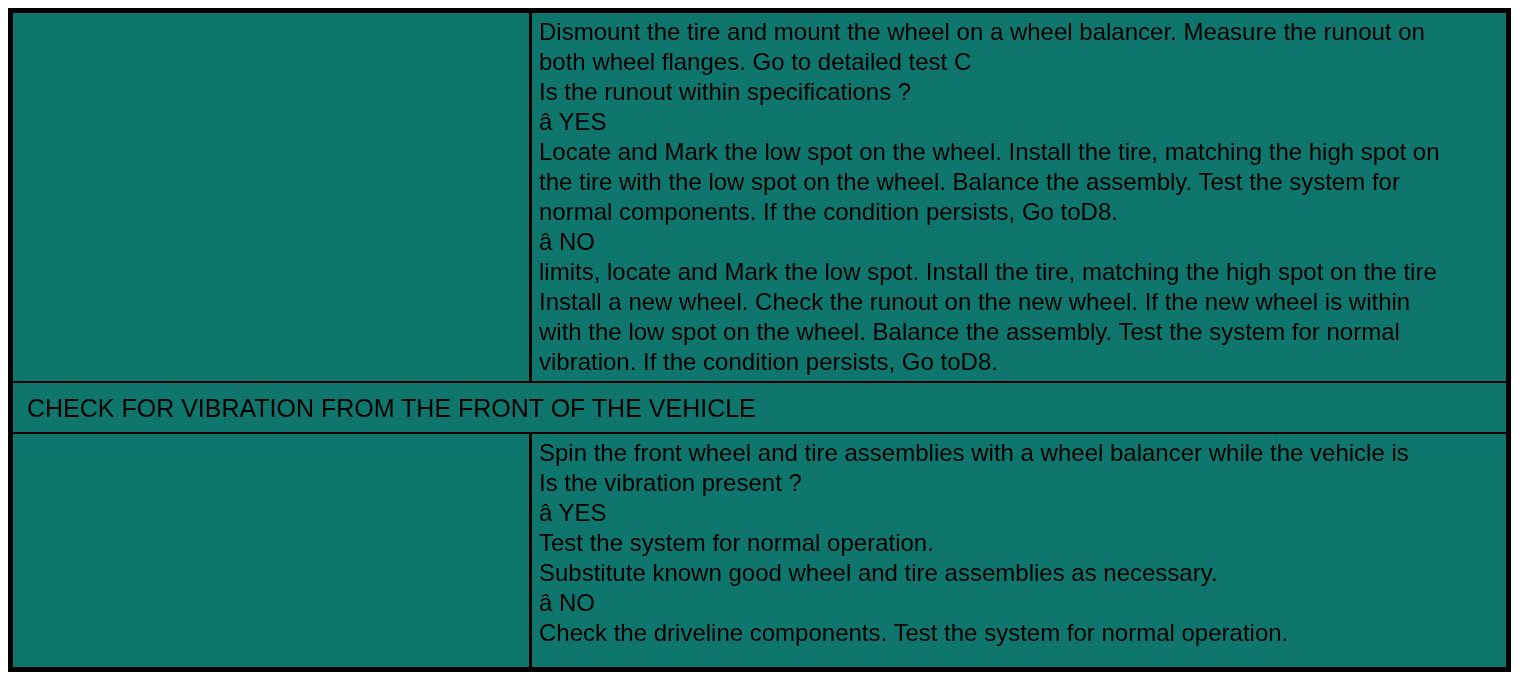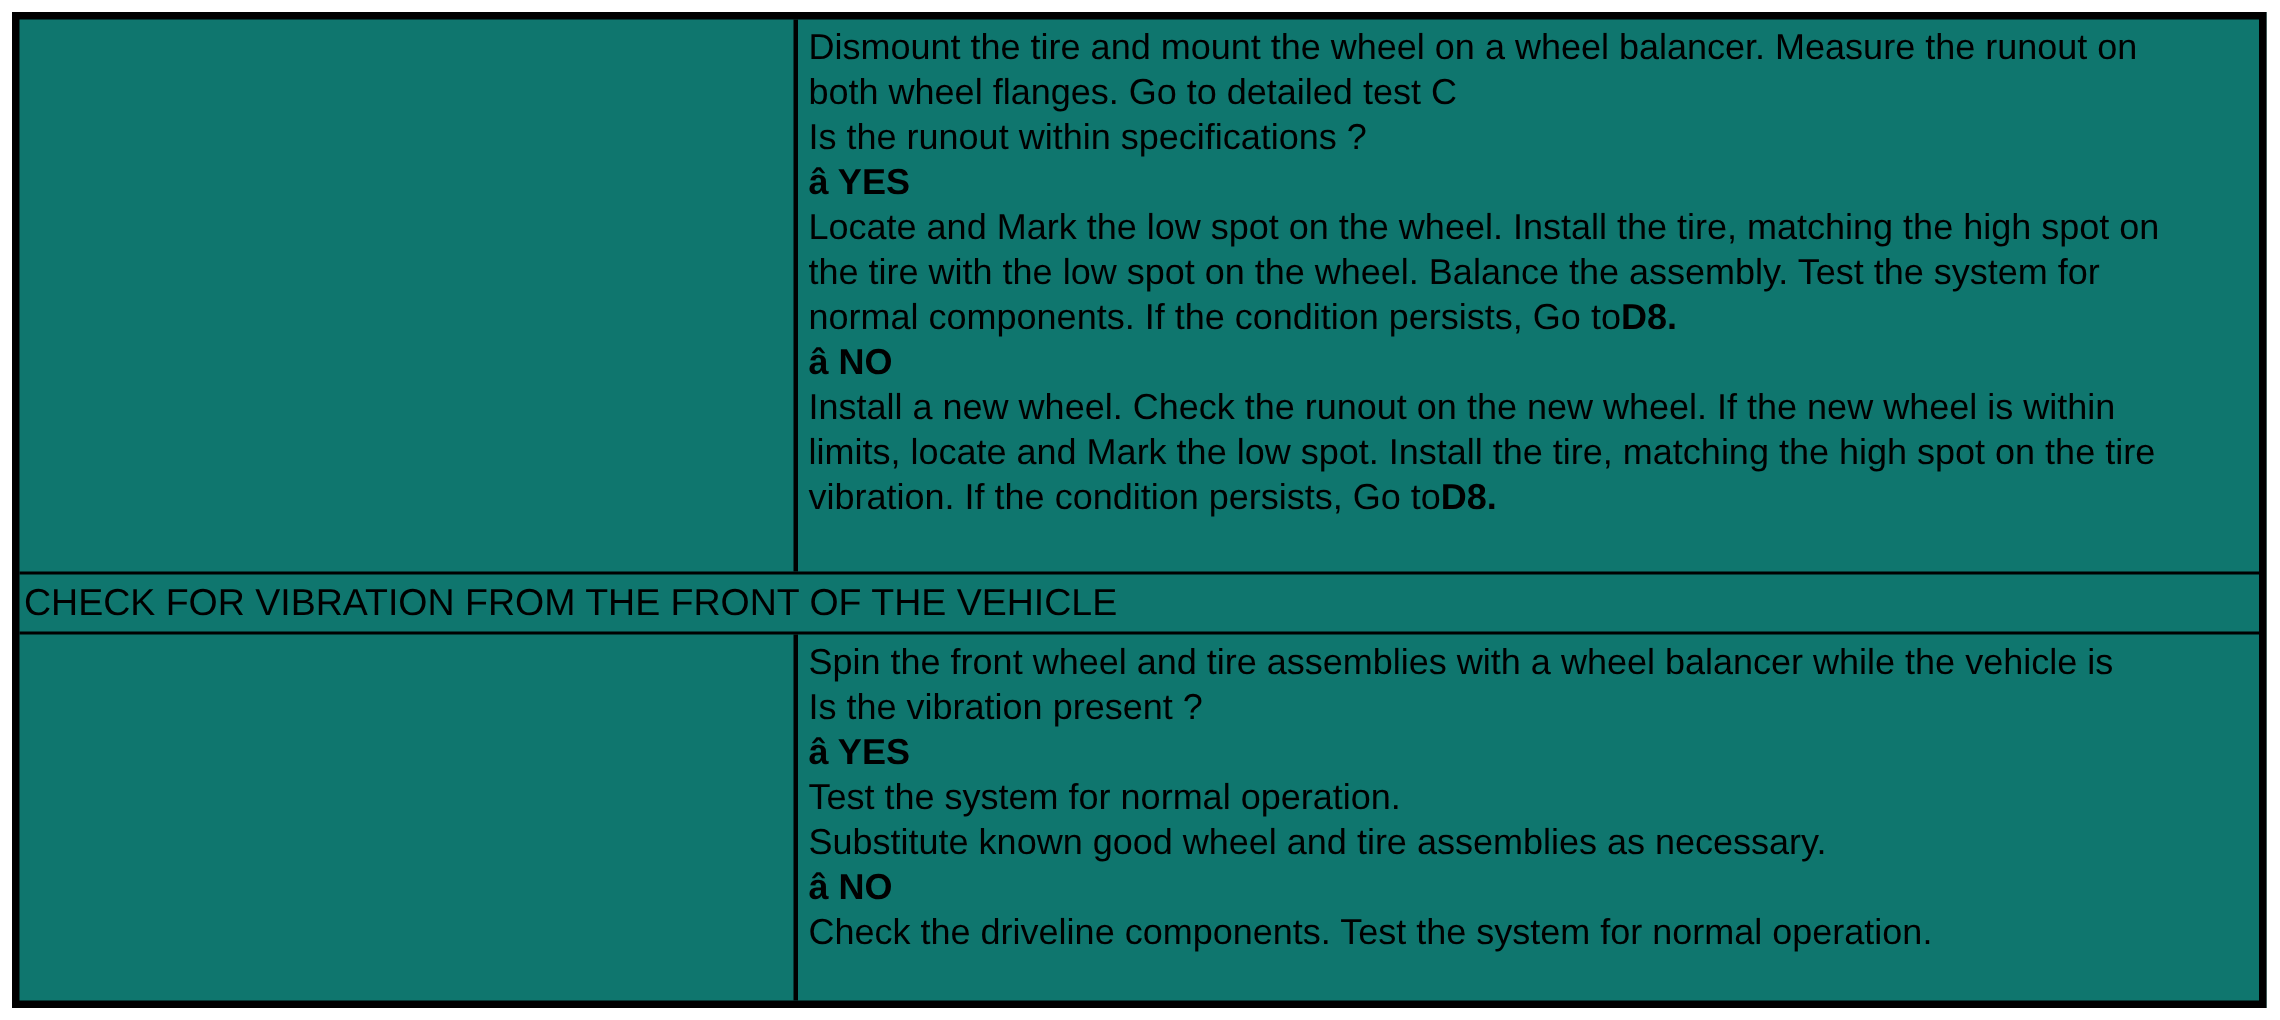--- a/index.html
+++ b/index.html
@@ -40,24 +40,24 @@
     flex: none;
   }
   .row.procedure.grow {
     flex: 1 1 auto;
     height: auto;
     border-bottom: none;
     justify-content: space-between;
   }
   .row.section {
     border-bottom: 2px solid #000000;
-    height: 40px;
+    height: 51px;
     flex: none;
     align-items: center;
-    padding-left: 3px;
+    padding-left: 14px;
     font-size: 25px;
     line-height: 40px;
     white-space: pre;
     overflow: hidden;
   }
   .cell {
     box-sizing: border-box;
     overflow: hidden;
   }
   .cell.left {
@@ -68,43 +68,44 @@
   .cell.right {
     flex: 1 1 auto;
     padding: 4px 6px 0 7px;
   }
   .line {
     font-size: 24px;
     line-height: 30px;
     white-space: pre;
   }
   .line .b {
-    font-weight: bold;
+    font-weight: normal;
     margin-top: 38px;
   }
 </style>
 </head>
 <body>
 
 <div class="page">
   <div class="doc-table">
 
     <div class="row procedure">
       <div class="cell left"></div>
       <div class="cell right">
           <div class="line"><span>Dismount the tire and mount the wheel on a wheel balancer. Measure the runout on</span></div>
           <div class="line"><span>both wheel flanges. Go to detailed test C</span></div>
           <div class="line"><span>Is the runout within specifications ?</span></div>
           <div class="line"><span class="b">â YES</span></div>
           <div class="line"><span>Locate and Mark the low spot on the wheel. Install the tire, matching the high spot on</span></div>
           <div class="line"><span>the tire with the low spot on the wheel. Balance the assembly. Test the system for</span></div>
           <div class="line"><span>normal components. If the condition persists, Go to</span><span class="b">D8.</span></div>
           <div class="line"><span class="b">â NO</span></div>
+          <div class="line"><span>limits, locate and Mark the low spot. Install the tire, matching the high spot on the tire</span></div>
           <div class="line"><span>Install a new wheel. Check the runout on the new wheel. If the new wheel is within</span></div>
-          <div class="line"><span>limits, locate and Mark the low spot. Install the tire, matching the high spot on the tire</span></div>
+          <div class="line"><span>with the low spot on the wheel. Balance the assembly. Test the system for normal</span></div>
           <div class="line"><span>vibration. If the condition persists, Go to</span><span class="b">D8.</span></div>
         </div>
     </div>
 
     <div class="row section">
       <span>CHECK FOR VIBRATION FROM THE FRONT OF THE VEHICLE</span>
     </div>
 
     <div class="row procedure grow">
       <div class="cell left"></div>

